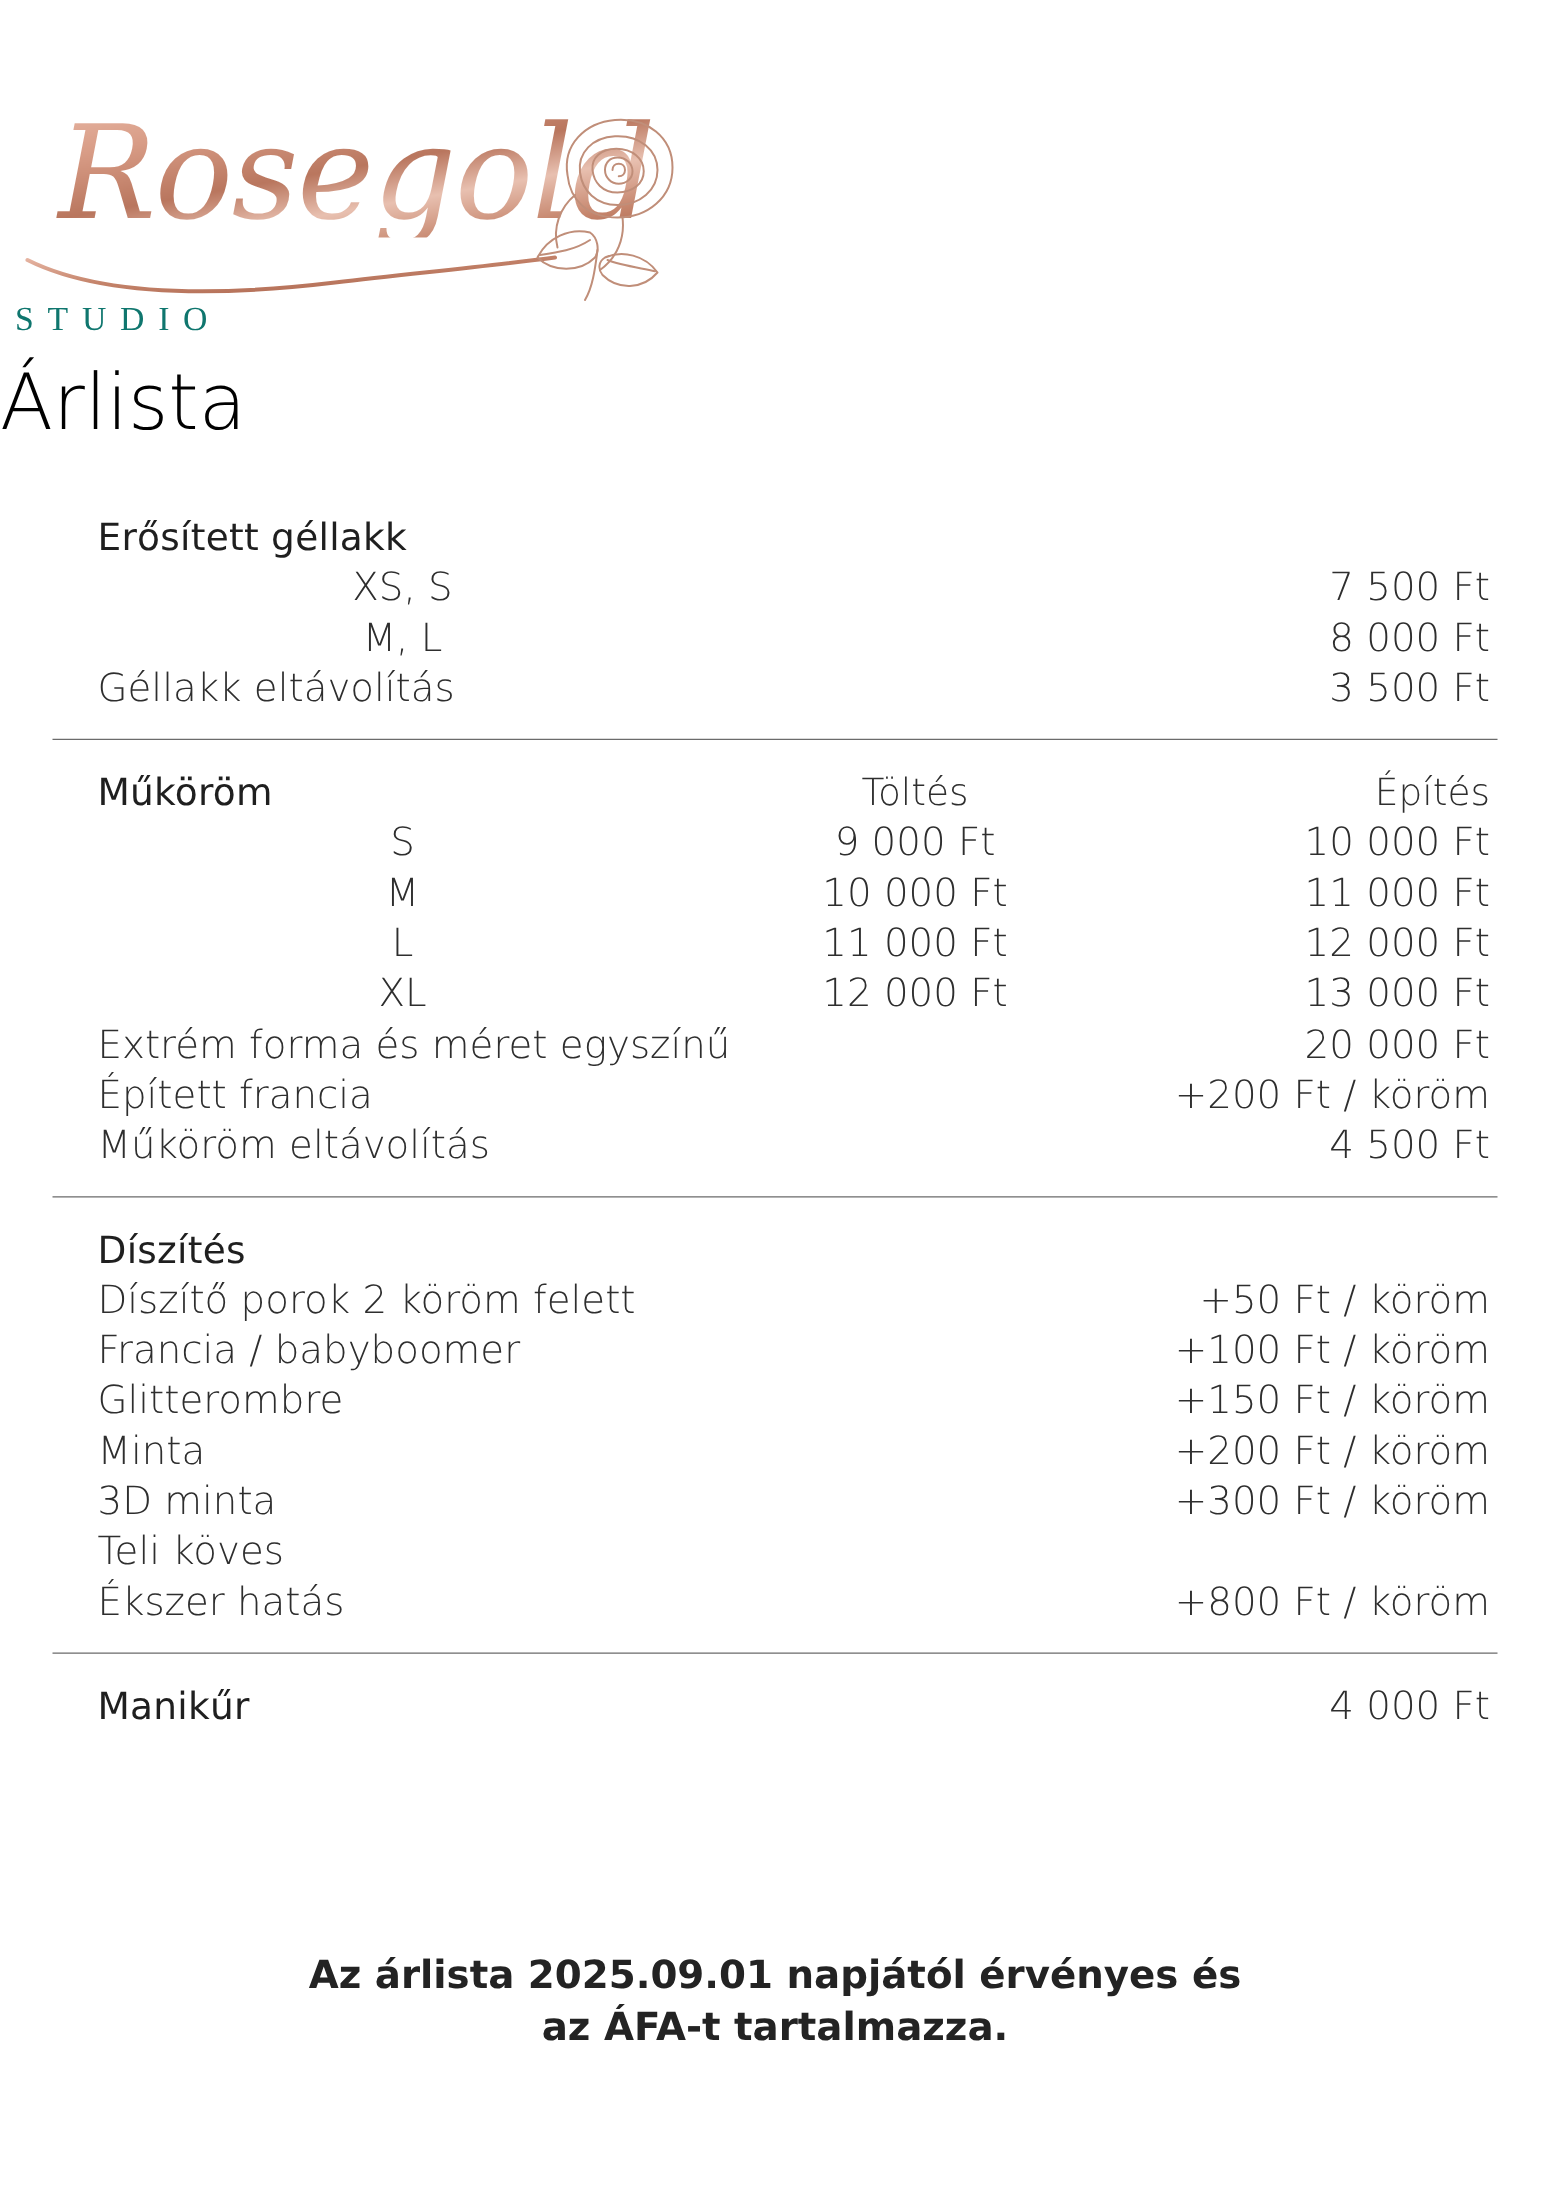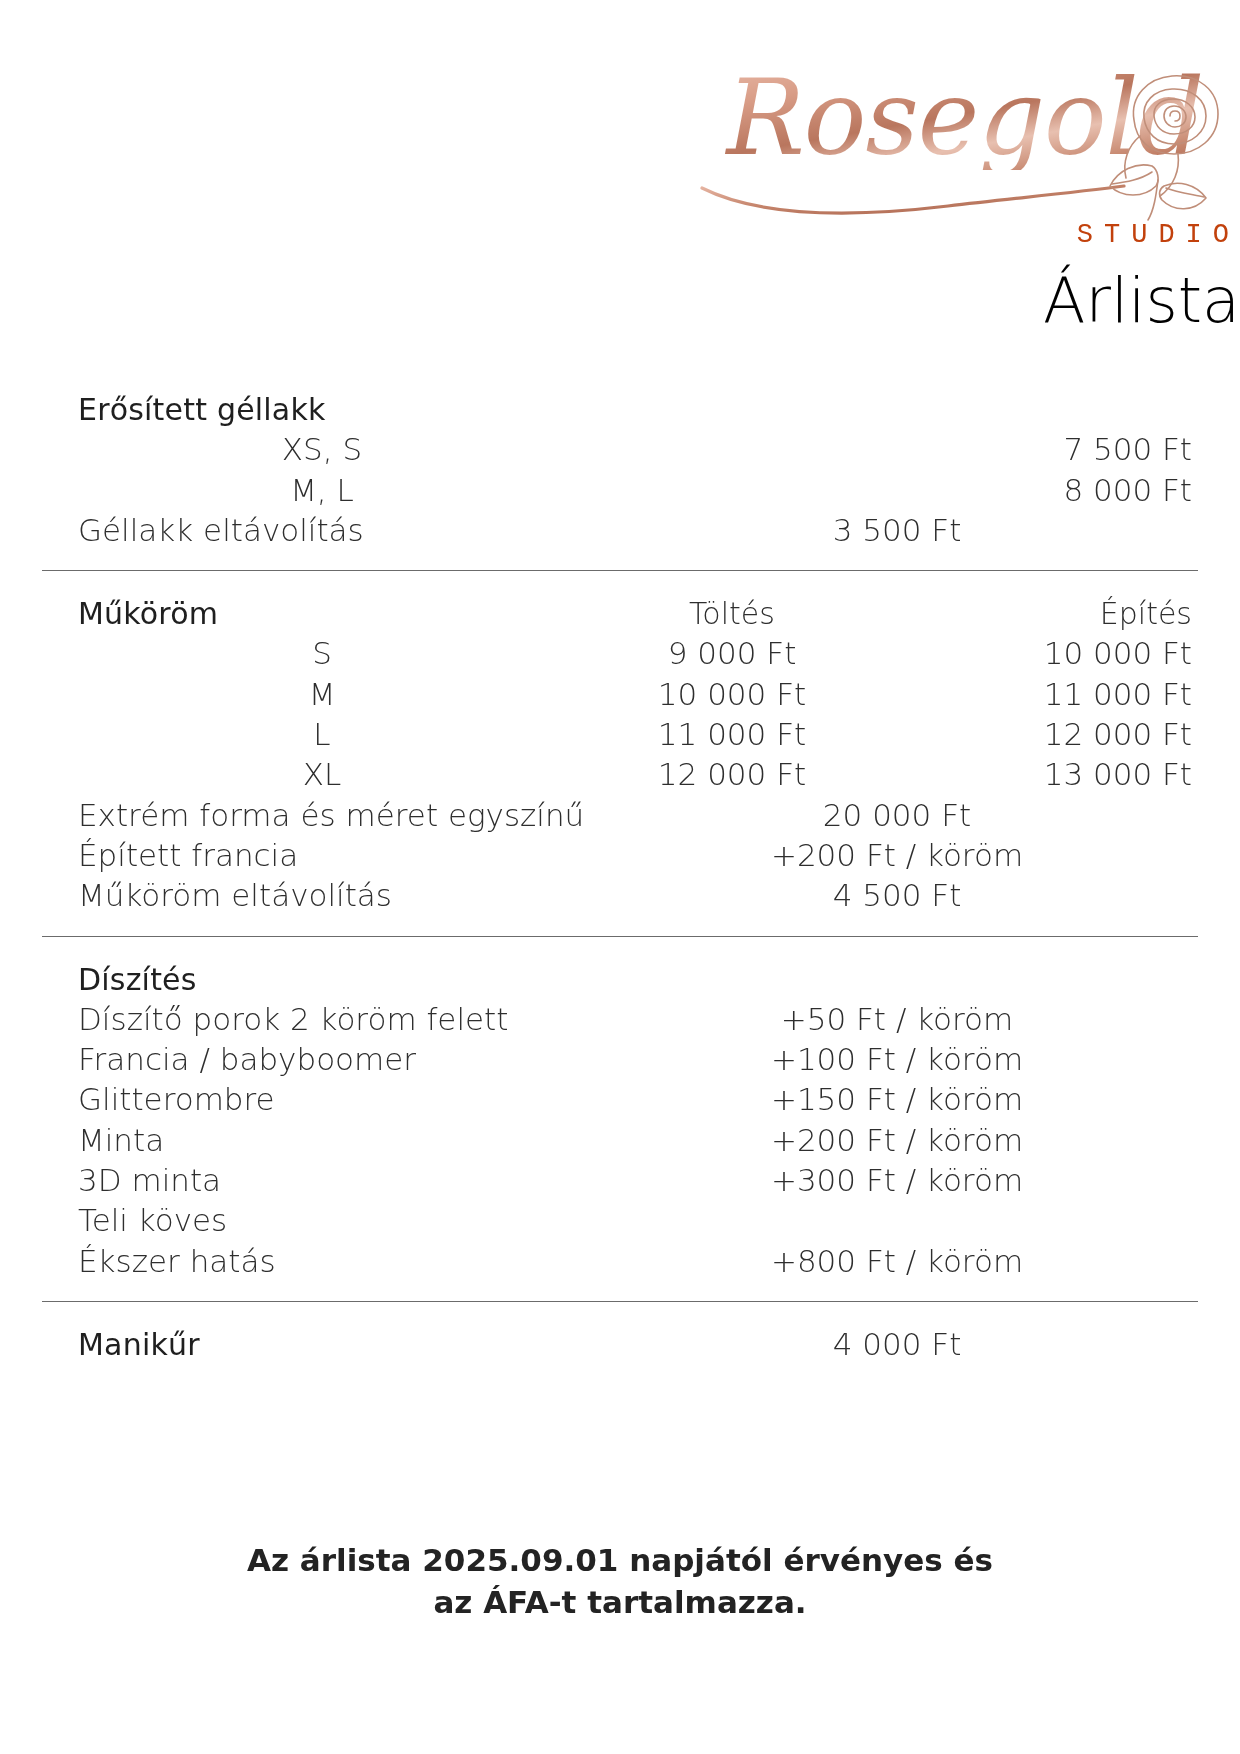--- a/index.html
+++ b/index.html
@@ -24,21 +24,22 @@
     padding: 0;
     position: relative;
   }
 
   
   .logo-block {
     width: 100%;
     padding-top: 52px;
     display: flex;
     flex-direction: column;
-    align-items: flex-end;
+    align-items: flex-start;
+    margin-top: 20px;
   }
 
   .logo-mark {
     position: relative;
     width: 560px;
     height: 180px;
     display: flex;
     align-items: flex-start;
     justify-content: center;
   }
@@ -70,24 +71,24 @@
 
   .logo-rose {
     position: absolute;
     right: 8px;
     top: 10px;
     width: 150px;
     height: 170px;
   }
 
   .logo-studio {
-    font-family: Liberation Mono, monospace;
+    font-family: Liberation Serif, serif;
     font-size: 27px;
     letter-spacing: 11px;
-    color: #c2410c;
+    color: #0f766e;
     margin-top: -12px;
     margin-left: 12px;
     font-weight: 400;
   }
 
   .logo-title {
     font-family: "DejaVu Sans", sans-serif;
     font-size: 62px;
     font-weight: 300;
     color: #000000;
@@ -159,21 +160,21 @@
   }
 
   .wide-label {
     flex: 0 0 560px;
     text-align: left;
     padding-left: 36px;
   }
 
   .full-price {
     flex: 1 1 auto;
-    text-align: center;
+    text-align: right;
     padding-right: 6px;
   }
 
   
   .footer {
     position: absolute;
     left: 0;
     right: 0;
     bottom: 130px;
     text-align: center;

